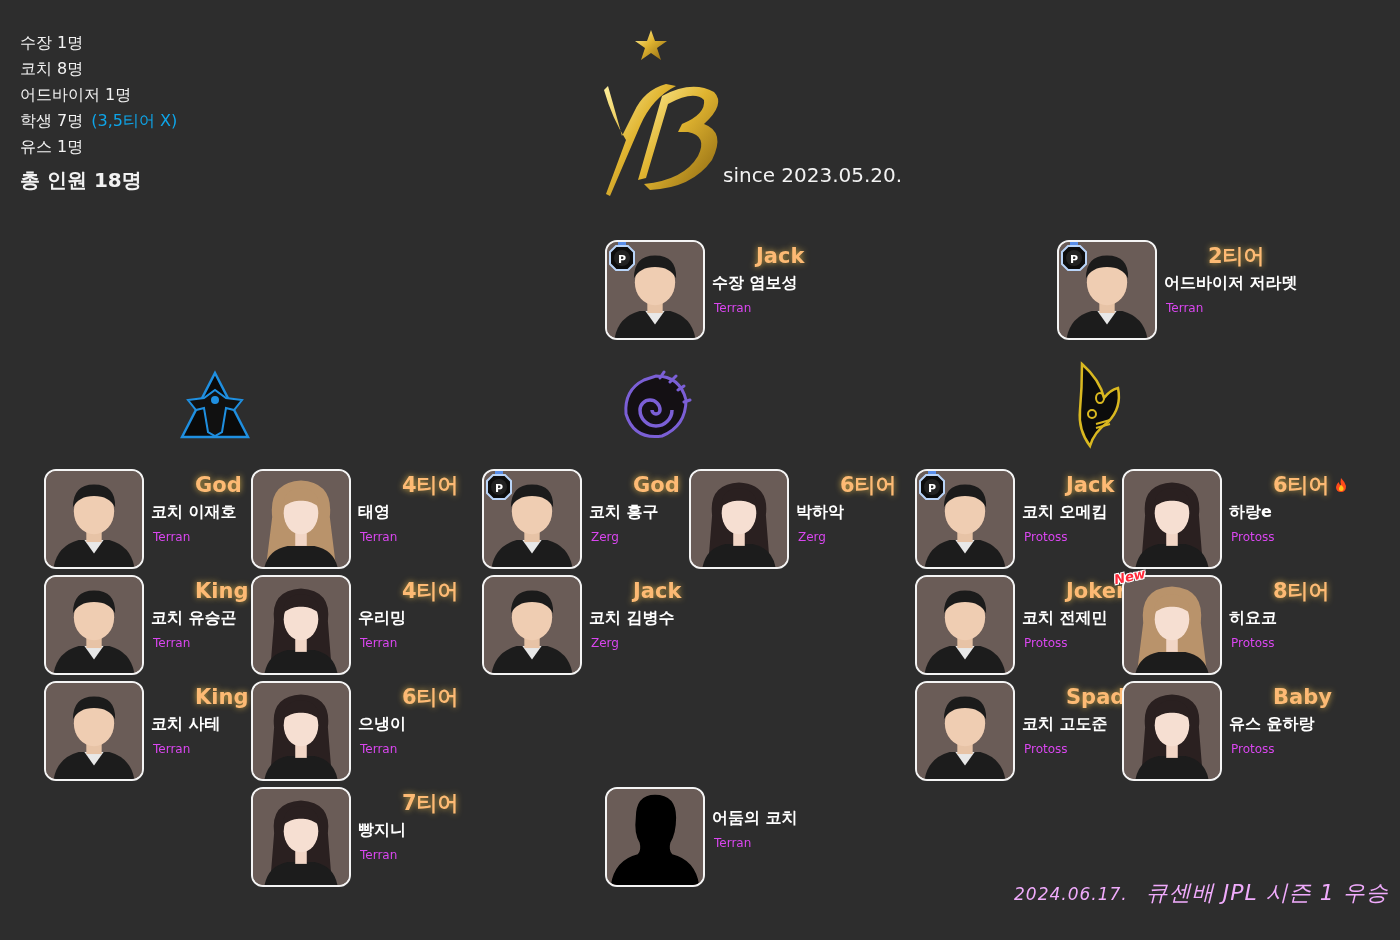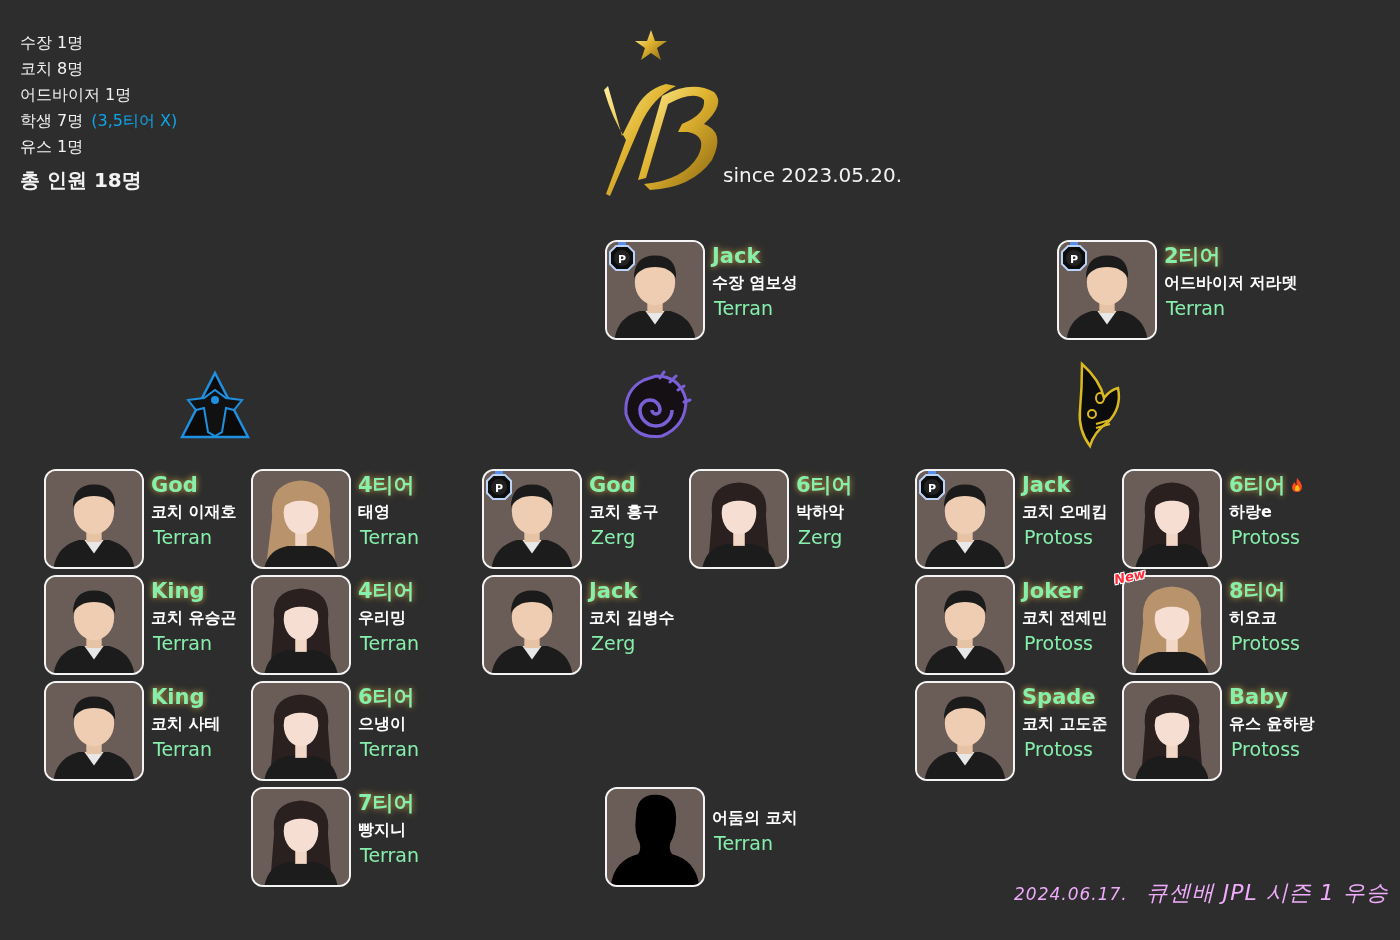--- a/index.html
+++ b/index.html
@@ -20,26 +20,26 @@
 
   .card { position: absolute; width: 300px; height: 100px; }
   .photo {
     position: absolute; left: 0; top: 0; width: 100px; height: 100px;
     border: 2px solid #f4f4f4; border-radius: 12px; overflow: hidden;
     background: #6a5c57;
   }
   .photo svg { position: absolute; left: 0; top: 0; }
   .info { position: absolute; left: 107px; top: 2px; }
   .nick {
-    font-size: 21px; line-height: 28px; color: #86efac; font-weight: bold;
+    font-size: 21px; line-height: 28px; color: #fdba74; font-weight: bold;
     text-shadow: 0 0 6px rgba(255, 205, 80, 0.75);
-    white-space: nowrap; display: flex; align-items: center;
+    white-space: nowrap; display: flex; align-items: center; margin-left: 44px;
   }
   .role { font-size: 16px; line-height: 26px; font-weight: bold; color: #ffffff; white-space: nowrap; }
-  .race { font-size: 19px; line-height: 24px; color: #86efac; white-space: nowrap; padding-left: 2px; }
+  .race { font-size: 12px; line-height: 24px; color: #d946ef; white-space: nowrap; padding-left: 2px; }
   .role.noprefix { margin-top: 16px; }
 
   .pbadge {
     position: absolute; left: 3px; top: 2px; width: 28px; height: 30px; z-index: 3;
   }
   .new-badge {
     position: absolute; left: -8px; top: -6px; z-index: 3;
     font-size: 13px; font-weight: bold; font-style: italic; color: #ff2a3a;
     transform: rotate(-12deg);
     text-shadow: -1px -1px 0 #fff, 1px -1px 0 #fff, -1px 1px 0 #fff, 1px 1px 0 #fff;

